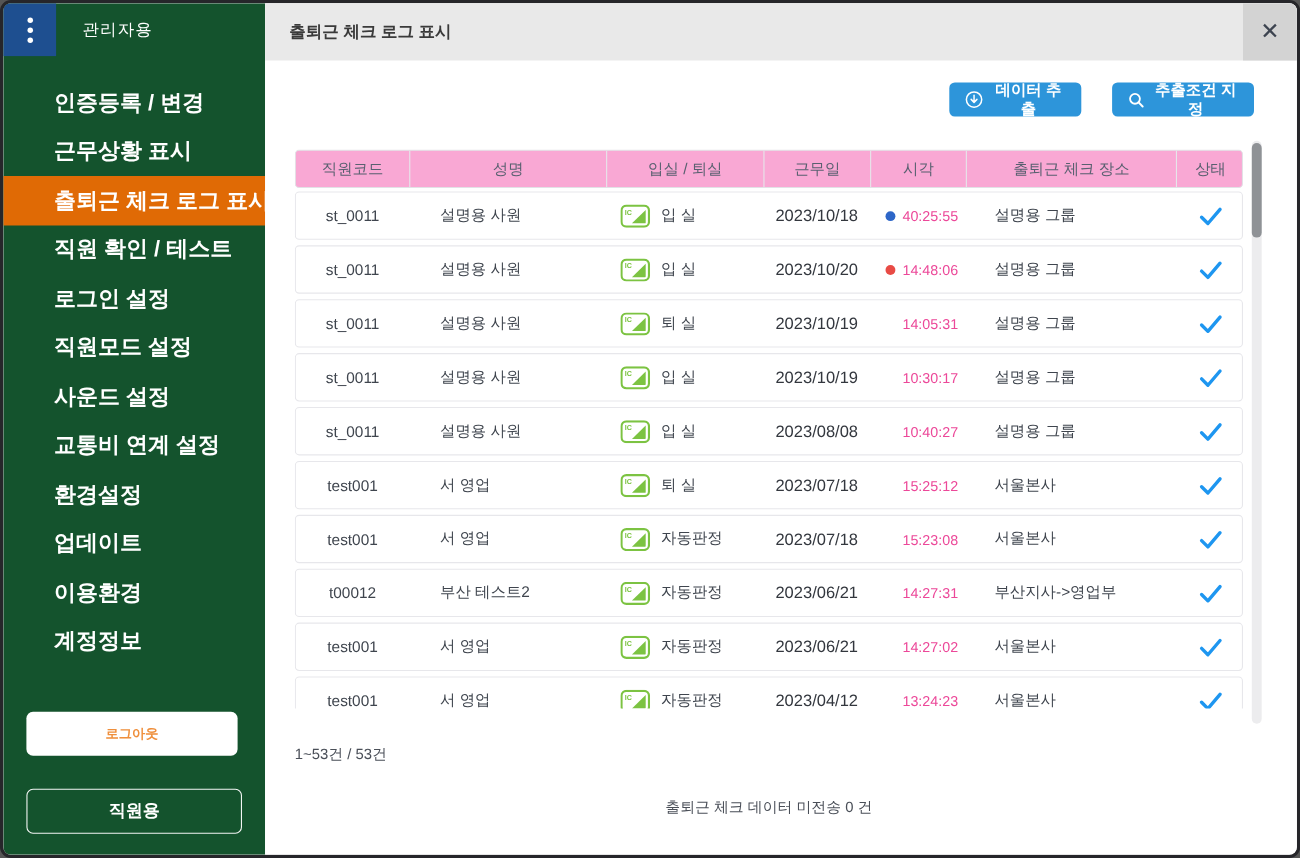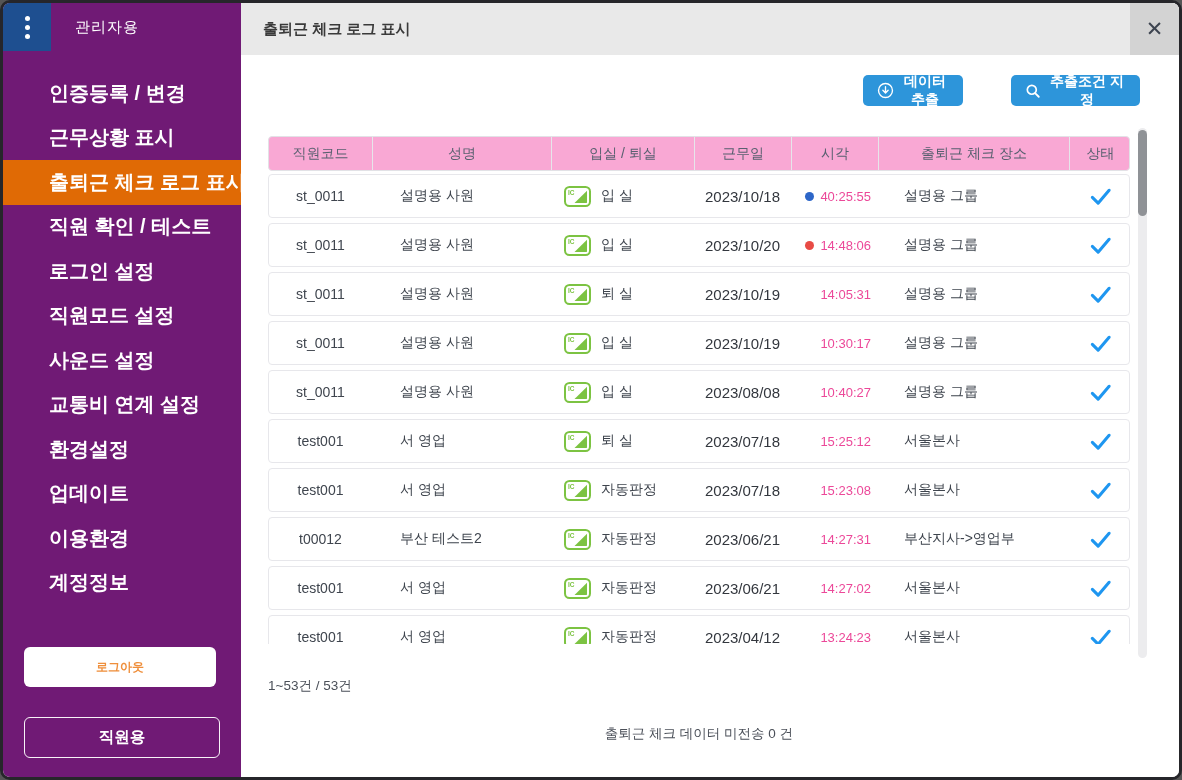--- a/index.html
+++ b/index.html
@@ -8,21 +8,21 @@
 
   .window {
     position: relative; width: 1182px; height: 780px;
     border: 3px solid #26262a; border-radius: 10px;
     overflow: hidden; background: #fff;
   }
 
   
   .sidebar {
     position: absolute; left: 0; top: 0; bottom: 0; width: 238px;
-    background: #701a75; color: #fff;
+    background: #14532d; color: #fff;
   }
   .side-header { position: relative; height: 48px; }
   .menu-square {
     position: absolute; left: 0; top: 0; width: 48px; height: 48px;
     background: #1E4F90; display: flex; align-items: center; justify-content: center;
     cursor: pointer;
   }
   .kebab { display: flex; flex-direction: column; gap: 4px; }
   .kebab i { width: 5px; height: 5px; border-radius: 50%; background: #fff; display:block; }
   .app-label {
@@ -65,21 +65,21 @@
 
   
   .toolbar { position: absolute; top: 72px; left: 0; right: 0; height: 34px; }
   .blue-btn {
     position: absolute; top: 0; height: 31px;
     background: #2D95DA; color: #fff; border: none; border-radius: 5px;
     font-size: 14px; font-weight: 700; cursor: pointer;
     display: flex; align-items: center; justify-content: center; gap: 7px;
     padding: 0 14px; font-family: inherit;
   }
-  .btn-export { left: 622px; width: 100px; }
+  .btn-export { left: 622px; width: 120px; }
   .btn-filter { left: 770px; width: 129px; }
 
   
   .table-viewport {
     position: absolute; left: 27px; top: 133px; width: 862px; height: 508px;
     overflow: hidden;
   }
   .thead {
     display: grid; grid-template-columns: 103px 179px 143px 97px 87px 191px 62px;
     height: 35px; background: #f9a8d4;

